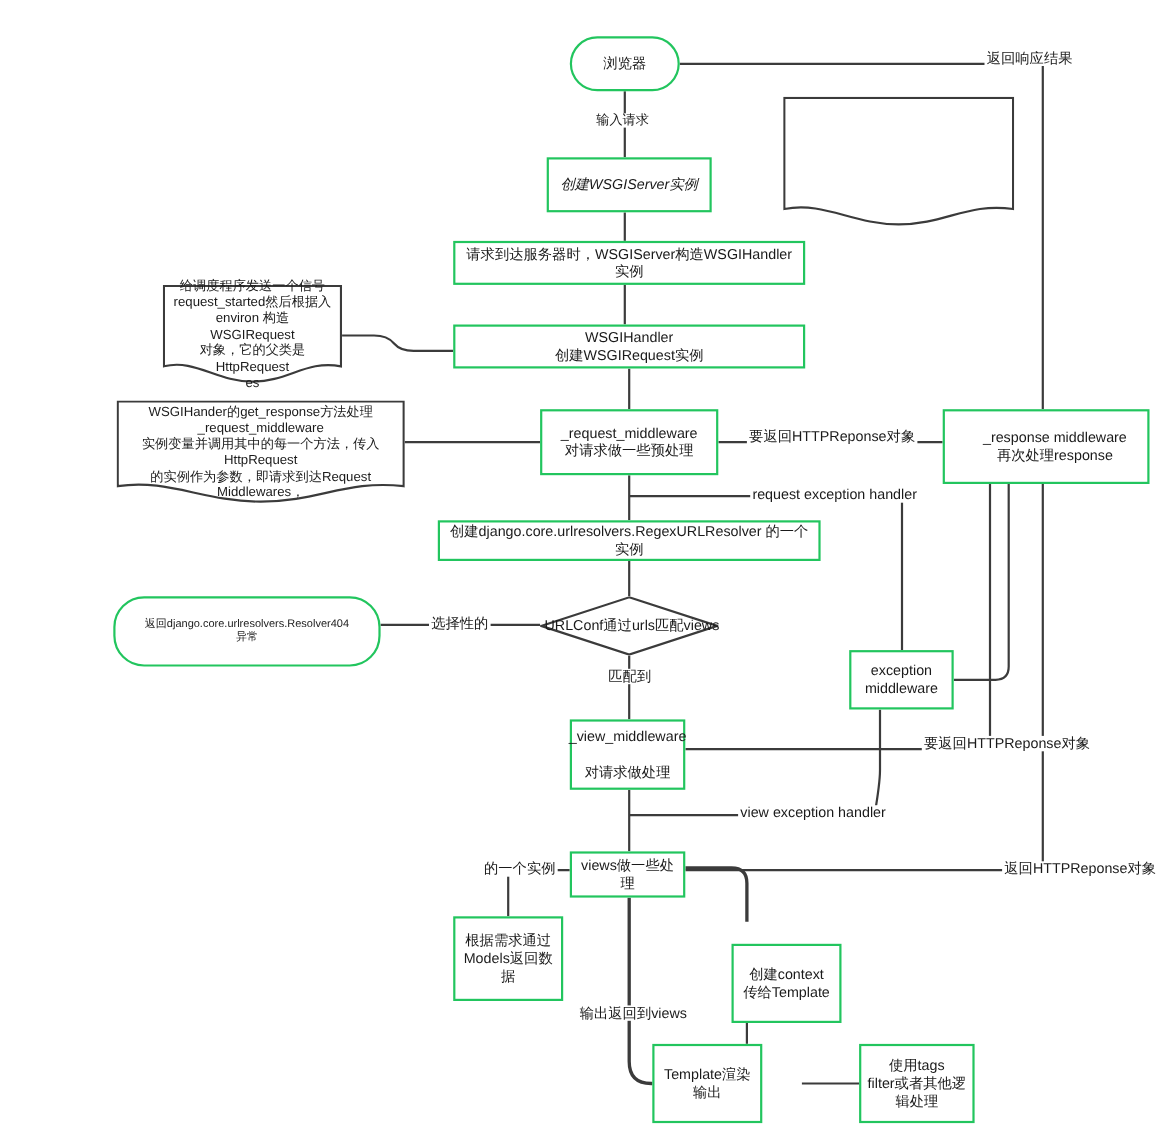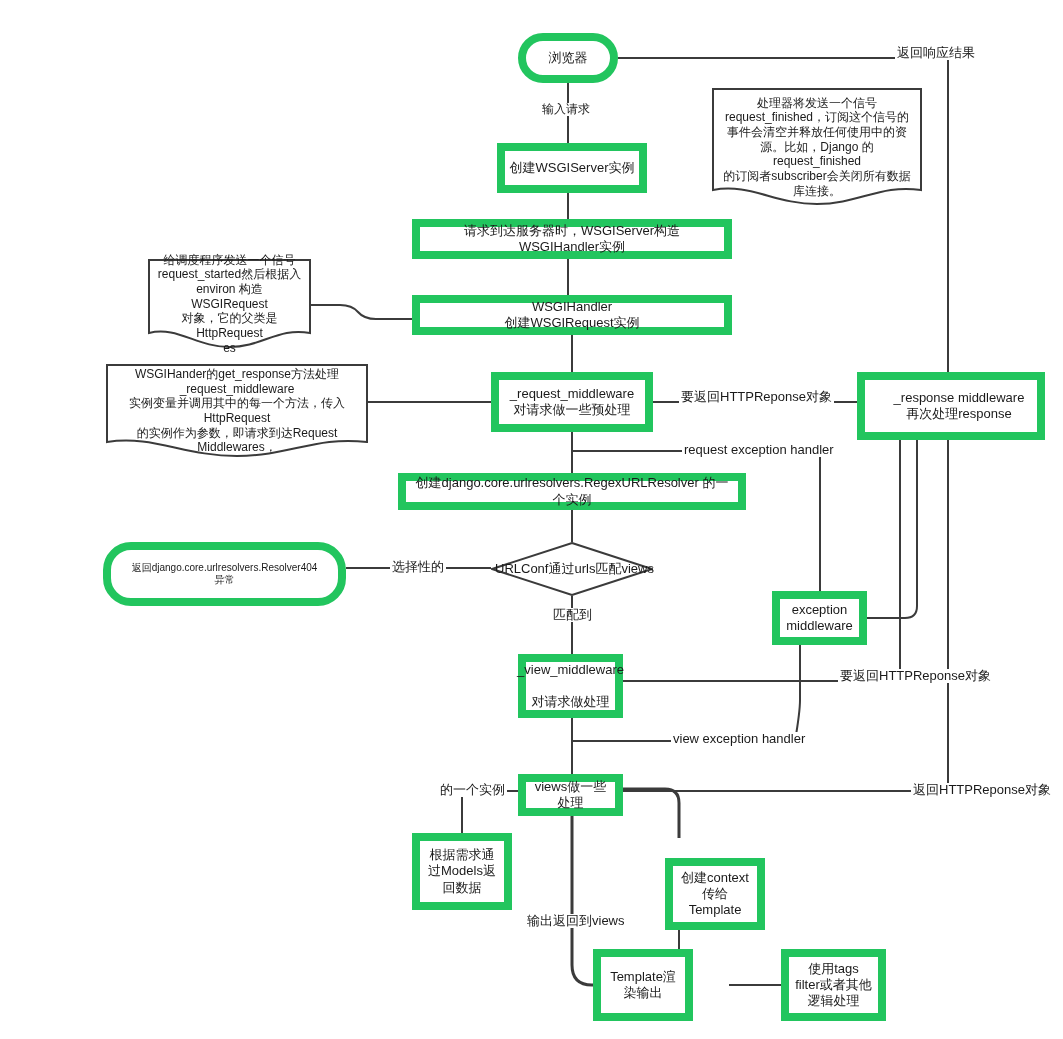--- a/index.html
+++ b/index.html
@@ -25,21 +25,21 @@
   }
   .node {
     position: absolute;
     box-sizing: border-box;
     display: flex;
     align-items: center;
     justify-content: center;
     text-align: center;
     color: #1a1a1a;
     background: #ffffff;
-    border: 8px solid #22c55e;
+    border: 2px solid #22c55e;
     line-height: 1.25;
     white-space: pre-line;
     padding: 2px 4px;
     z-index: 2;
   }
   .node.terminator {
     border-radius: 28px;
   }
   .node.process {
     border-radius: 0;
@@ -149,21 +149,21 @@
       <path d="M 572 816 L 572 965 Q 572 985 592 985 L 629 985" stroke-width="3"></path>
 
       <path d="M 679 910 L 679 949"></path>
 
       <path d="M 729 985 L 781 985"></path>
     </g>
   </svg>
 
   <div id="nodes-layer">
       <div class="node terminator" style="left: 518px; top: 33px; width: 100px; height: 50px; font-size: 13px;">浏览器</div>
-      <div class="node process" style="left: 497px; top: 143px; width: 150px; height: 50px; font-size: 13px;">创建WSGIServer实例</div>
+      <div class="node process" style="left: 497px; top: 143px; width: 150px; height: 50px; font-size: 13px; font-style: italic;">创建WSGIServer实例</div>
       <div class="node process" style="left: 412px; top: 219px; width: 320px; height: 40px; font-size: 13px;">请求到达服务器时，WSGIServer构造WSGIHandler实例</div>
       <div class="node process" style="left: 412px; top: 295px; width: 320px; height: 40px; font-size: 13px;">WSGIHandler
 创建WSGIRequest实例</div>
       <div class="node process" style="left: 491px; top: 372px; width: 162px; height: 60px; font-size: 13px;">_request_middleware
 对请求做一些预处理</div>
       <div class="node process" style="left: 857px; top: 372px; width: 188px; height: 68px; font-size: 13px; padding-left: 20px;">_response middleware
 再次处理response</div>
       <div class="node process" style="left: 398px; top: 473px; width: 348px; height: 37px; font-size: 13px;">创建django.core.urlresolvers.RegexURLResolver 的一个实例</div>
       <div class="node terminator" style="left: 103px; top: 542px; width: 243px; height: 64px; font-size: 10px;">返回django.core.urlresolvers.Resolver404
 异常</div>
@@ -179,27 +179,21 @@
       <div class="node process" style="left: 412px; top: 833px; width: 100px; height: 77px; font-size: 13px;">根据需求通过Models返回数据</div>
       <div class="node process" style="left: 665px; top: 838px; width: 100px; height: 72px; font-size: 13px; margin-top: 20px;">创建context
 传给Template</div>
       <div class="node process" style="left: 593px; top: 949px; width: 100px; height: 72px; font-size: 13px;">Template渲染输出</div>
       <div class="node process" style="left: 781px; top: 949px; width: 105px; height: 72px; font-size: 13px;">使用tags
 filter或者其他逻辑处理</div>
     </div>
   <div id="notes-layer">
       <div class="node note" style="left: 712px; top: 88px; width: 210px; height: 118px; font-size: 12px;"><svg class="note-shape" viewBox="0 0 210 118" preserveAspectRatio="none">
           <path d="M 1 1 L 209 1 L 209 102 C 168 96, 147 116, 105 116 C 63 116, 37.8 95, 1 102 Z" fill="#ffffff" stroke="#3b3b3b" stroke-width="2"></path>
-        </svg><div class="note-text">处理器将发送一个信号
-request_finished，订阅这个信号的
-事件会清空并释放任何使用中的资
-源。比如，Django 的
-request_finished
-的订阅者subscriber会关闭所有数据
-库连接。</div></div>
+        </svg></div>
       <div class="node note" style="left: 148px; top: 259px; width: 163px; height: 90px; font-size: 12px;"><svg class="note-shape" viewBox="0 0 163 90" preserveAspectRatio="none">
           <path d="M 1 1 L 162 1 L 162 74 C 130.4 68, 114.1 88, 81.5 88 C 48.9 88, 29.34 67, 1 74 Z" fill="#ffffff" stroke="#3b3b3b" stroke-width="2"></path>
         </svg><div class="note-text">给调度程序发送一个信号
 request_started然后根据入
 environ 构造
 WSGIRequest
 对象，它的父类是HttpRequest
 es</div></div>
       <div class="node note" style="left: 106px; top: 364px; width: 262px; height: 94px; font-size: 12px;"><svg class="note-shape" viewBox="0 0 262 94" preserveAspectRatio="none">
           <path d="M 1 1 L 261 1 L 261 78 C 209.60000000000002 72, 183.39999999999998 92, 131 92 C 78.6 92, 47.16 71, 1 78 Z" fill="#ffffff" stroke="#3b3b3b" stroke-width="2"></path>

